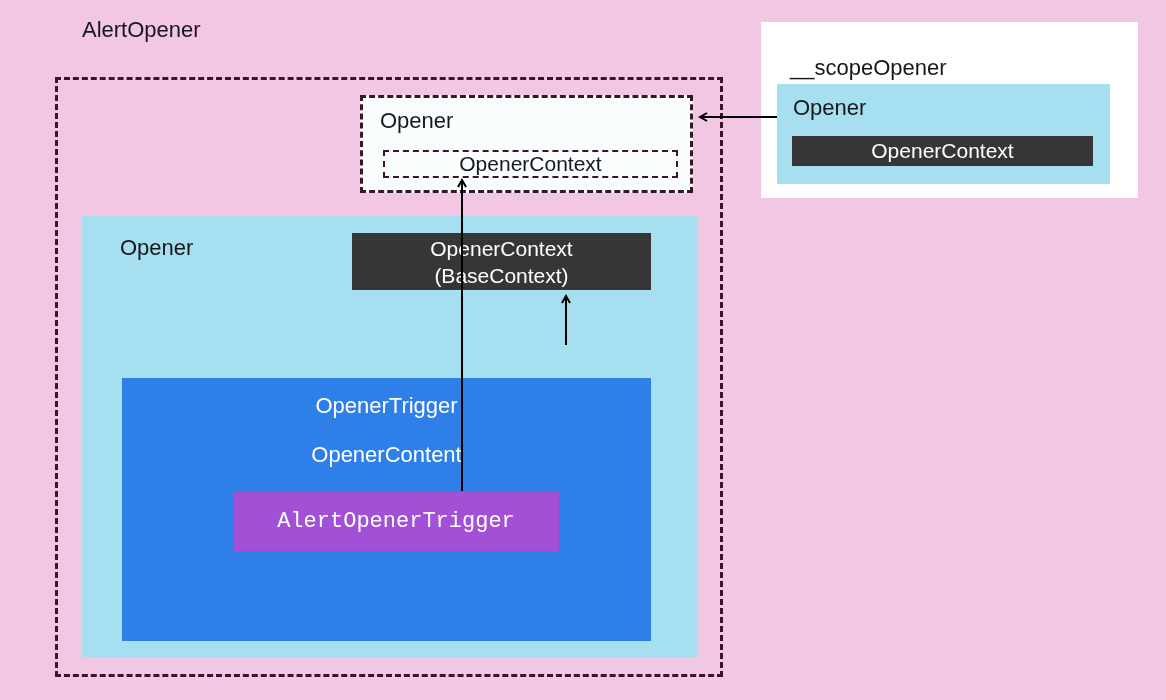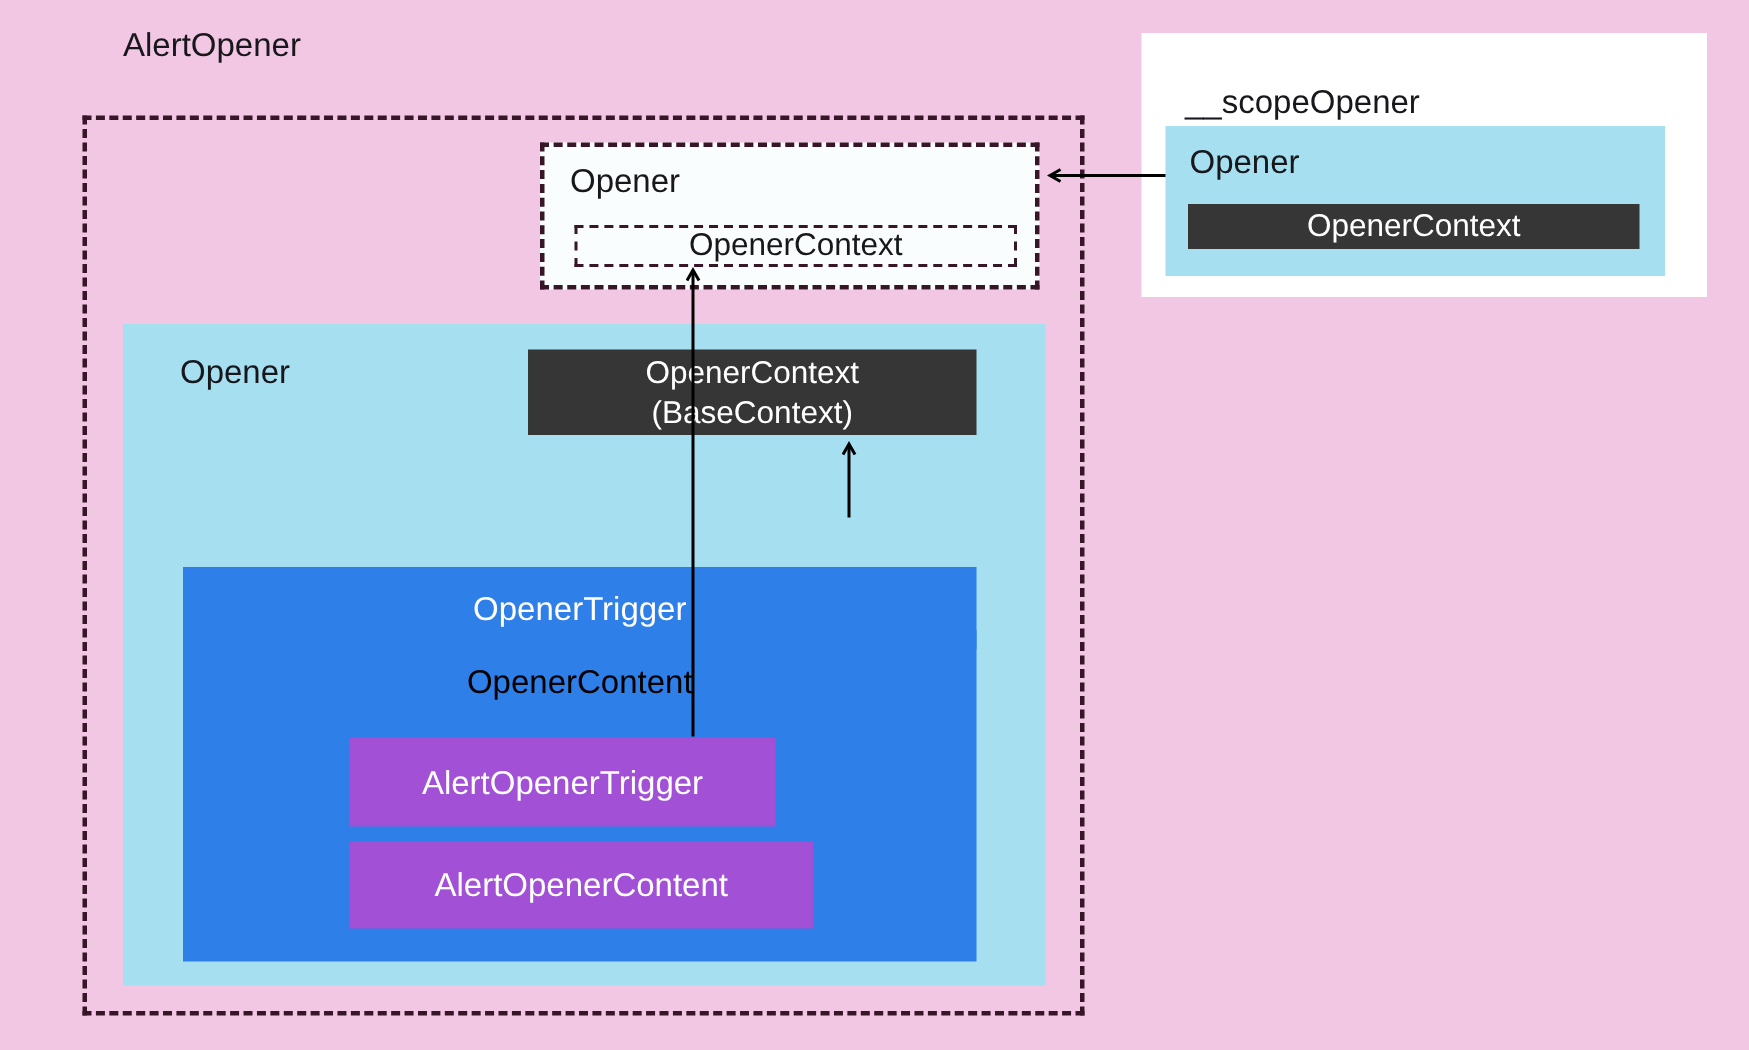--- a/index.html
+++ b/index.html
@@ -29,24 +29,24 @@
   #panel-context{left:15px;top:52px;width:301px;height:30px;background:#363636;
     color:#FFFFFF;text-align:center;font-size:21px;line-height:30px;}
 
   #opener-box{left:82px;top:216px;width:615px;height:441px;background:#A5DFF0;}
   #opener-label{left:38px;top:19px;}
   #base-context{left:270px;top:17px;width:299px;height:57px;background:#363636;
     color:#FFFFFF;text-align:center;font-size:21px;line-height:27px;padding-top:2px;}
   #opener-trigger{left:40px;top:130px;width:529px;height:55px;background:#2F7FE9;
     color:#FFFFFF;text-align:center;font-size:22px;line-height:55px;margin-top:32px;}
   #opener-content{left:40px;top:204px;width:529px;height:221px;background:#2F7FE9;}
-  #opener-content-label{display:block;color:#000000;text-align:center;
+  #opener-content-label{display:block;color:#ffffff;text-align:center;
     font-size:22px;padding-top:22px;}
-  #alert-trigger{left:111px;top:72px;width:284px;height:59px;background:#A251D6;
-    color:#FFFFFF;text-align:center;font-size:22px;line-height:59px;}
+  #alert-trigger{left:111px;top:72px;width:326px;height:59px;background:#A251D6;
+    color:#FFFFFF;text-align:center;font-size:22px;line-height:59px;font-family:Liberation Mono, monospace;}
   #alert-content{left:111px;top:141px;width:309px;height:58px;background:#A251D6;
     color:#FFFFFF;text-align:center;font-size:22px;line-height:58px;}
 
   #arrow-layer{left:0;top:0;width:1166px;height:700px;pointer-events:none;}
 </style>
 </head>
 <body>
 
 <div id="canvas">
 
@@ -71,21 +71,20 @@
   <div id="opener-box" class="abs">
     <div id="opener-label" class="abs label">Opener</div>
     <div id="base-context" class="abs">
       <div>OpenerContext</div>
       <div>(BaseContext)</div>
     </div>
     <div id="opener-trigger" class="abs">OpenerTrigger</div>
     <div id="opener-content" class="abs">
       <span id="opener-content-label">OpenerContent</span>
       <div id="alert-trigger" class="abs">AlertOpenerTrigger</div>
-      <div id="alert-content" class="abs">AlertOpenerContent</div>
     </div>
   </div>
 
   <svg id="arrow-layer" class="abs" width="1166" height="700" viewBox="0 0 1166 700">
     <defs>
       <marker id="ah" markerWidth="12" markerHeight="12" refX="8" refY="5" orient="auto" markerUnits="userSpaceOnUse">
         <path d="M1,1 L8,5 L1,9" fill="none" stroke="#000000" stroke-width="2"></path>
       </marker>
     </defs>
     <line x1="462" y1="491" x2="462" y2="180" stroke="#000000" stroke-width="2" marker-end="url(#ah)"></line>

